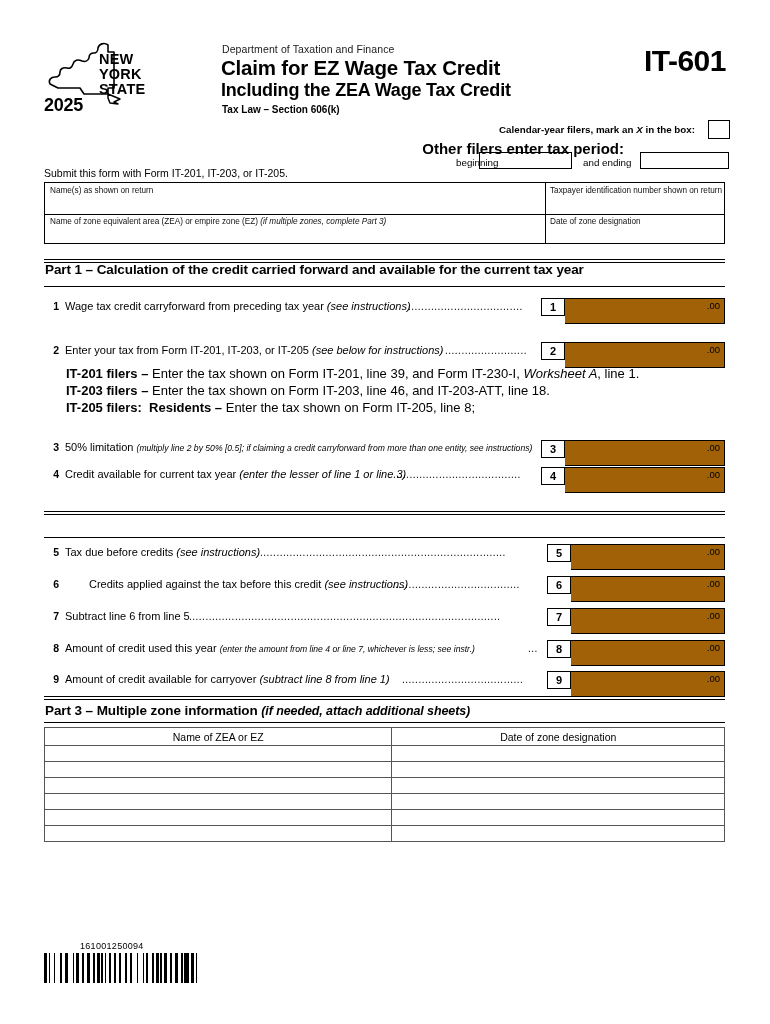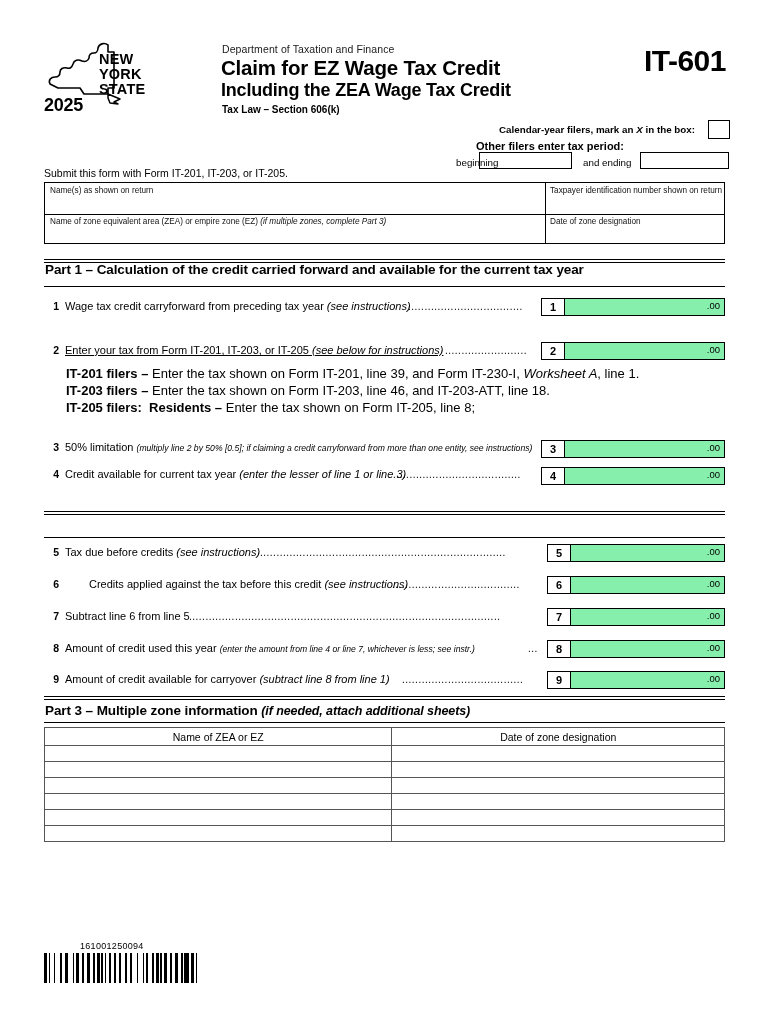--- a/index.html
+++ b/index.html
@@ -46,21 +46,21 @@
     position: absolute; right: 75px; top: 124px;
     font-size: 9.8px; font-weight: bold; text-align: right; white-space: nowrap;
   }
   .cal-label i { font-style: italic; }
   .cal-box {
     position: absolute; left: 708px; top: 120px;
     width: 22px; height: 19px; border: 1.4px solid #000;
   }
   .other-label {
     position: absolute; right: 146px; top: 140px;
-    font-size: 11px; font-weight: bold; white-space: nowrap;
+    font-size: 15px; font-weight: bold; white-space: nowrap;
   }
   .beg-label { position: absolute; left: 432px; top: 157px; font-size: 9.8px; padding-left: 24px; }
   .beg-field {
     position: absolute; left: 479px; top: 152px;
     width: 93px; height: 17px; border: 1.2px solid #000;
   }
   .and-label { position: absolute; left: 583px; top: 157px; font-size: 9.8px; }
   .end-field {
     position: absolute; left: 640px; top: 152px;
     width: 89px; height: 17px; border: 1.2px solid #000;
@@ -122,22 +122,22 @@
     overflow: hidden; white-space: nowrap; letter-spacing: .5px;
   }
 
   
   .numbox {
     position: absolute; width: 24px; height: 18px;
     border: 1.4px solid #000; background: #fff;
     font-size: 11px; font-weight: bold; text-align: center; line-height: 16px;
   }
   .amtbox {
-    position: absolute; height: 18px;
-    border: 1.4px solid #000; border-left: none; background: #86efac;
+    position: absolute; height: 26px;
+    border: 1.4px solid #000; border-left: none; background: #a16207;
   }
   .amtbox .cents {
     position: absolute; right: 4px; top: 1px;
     font-size: 9.5px;
   }
 
   
   .finstr { position: absolute; font-size: 13px; white-space: nowrap; }
   .finstr b { font-weight: bold; }
   .finstr i { font-style: italic; }
@@ -226,21 +226,21 @@
 
   <div class="lnum" style="left:45px; top:300px;">1</div>
   <div class="ltext" style="left:65px; top:300px;"><span>Wage tax credit carryforward from preceding tax year </span><i>(see instructions)</i></div>
   <div class="leader" style="left:408px; top:301px; width:128px;">...................................</div>
   <div class="numbox" style="left:541px; top:298px;">1</div>
   <div class="amtbox" style="left:565px; top:298px; width:160px;">
     <span class="cents">.00</span>
   </div>
 
   <div class="lnum" style="left:45px; top:344px;">2</div>
-  <div class="ltext" style="left:65px; top:344px;text-decoration:underline;"><span>Enter your tax from Form IT-201, IT-203, or IT-205 </span><i>(see below for instructions)</i></div>
+  <div class="ltext" style="left:65px; top:344px;"><span>Enter your tax from Form IT-201, IT-203, or IT-205 </span><i>(see below for instructions)</i></div>
   <div class="leader" style="left:445px; top:345px; width:92px;">.........................</div>
   <div class="numbox" style="left:541px; top:342px;">2</div>
   <div class="amtbox" style="left:565px; top:342px; width:160px;">
     <span class="cents">.00</span>
   </div>
 
   <div class="finstr" style="left:66px; top:366px;"><b>IT-201 filers –</b><span> Enter the tax shown on Form IT-201, line 39, and Form IT-230-I, </span><i>Worksheet A</i><span>, line 1.</span></div>
 
   <div class="finstr" style="left:66px; top:383px;"><b>IT-203 filers –</b><span> Enter the tax shown on Form IT-203, line 46, and IT-203-ATT, line 18.</span></div>
 

